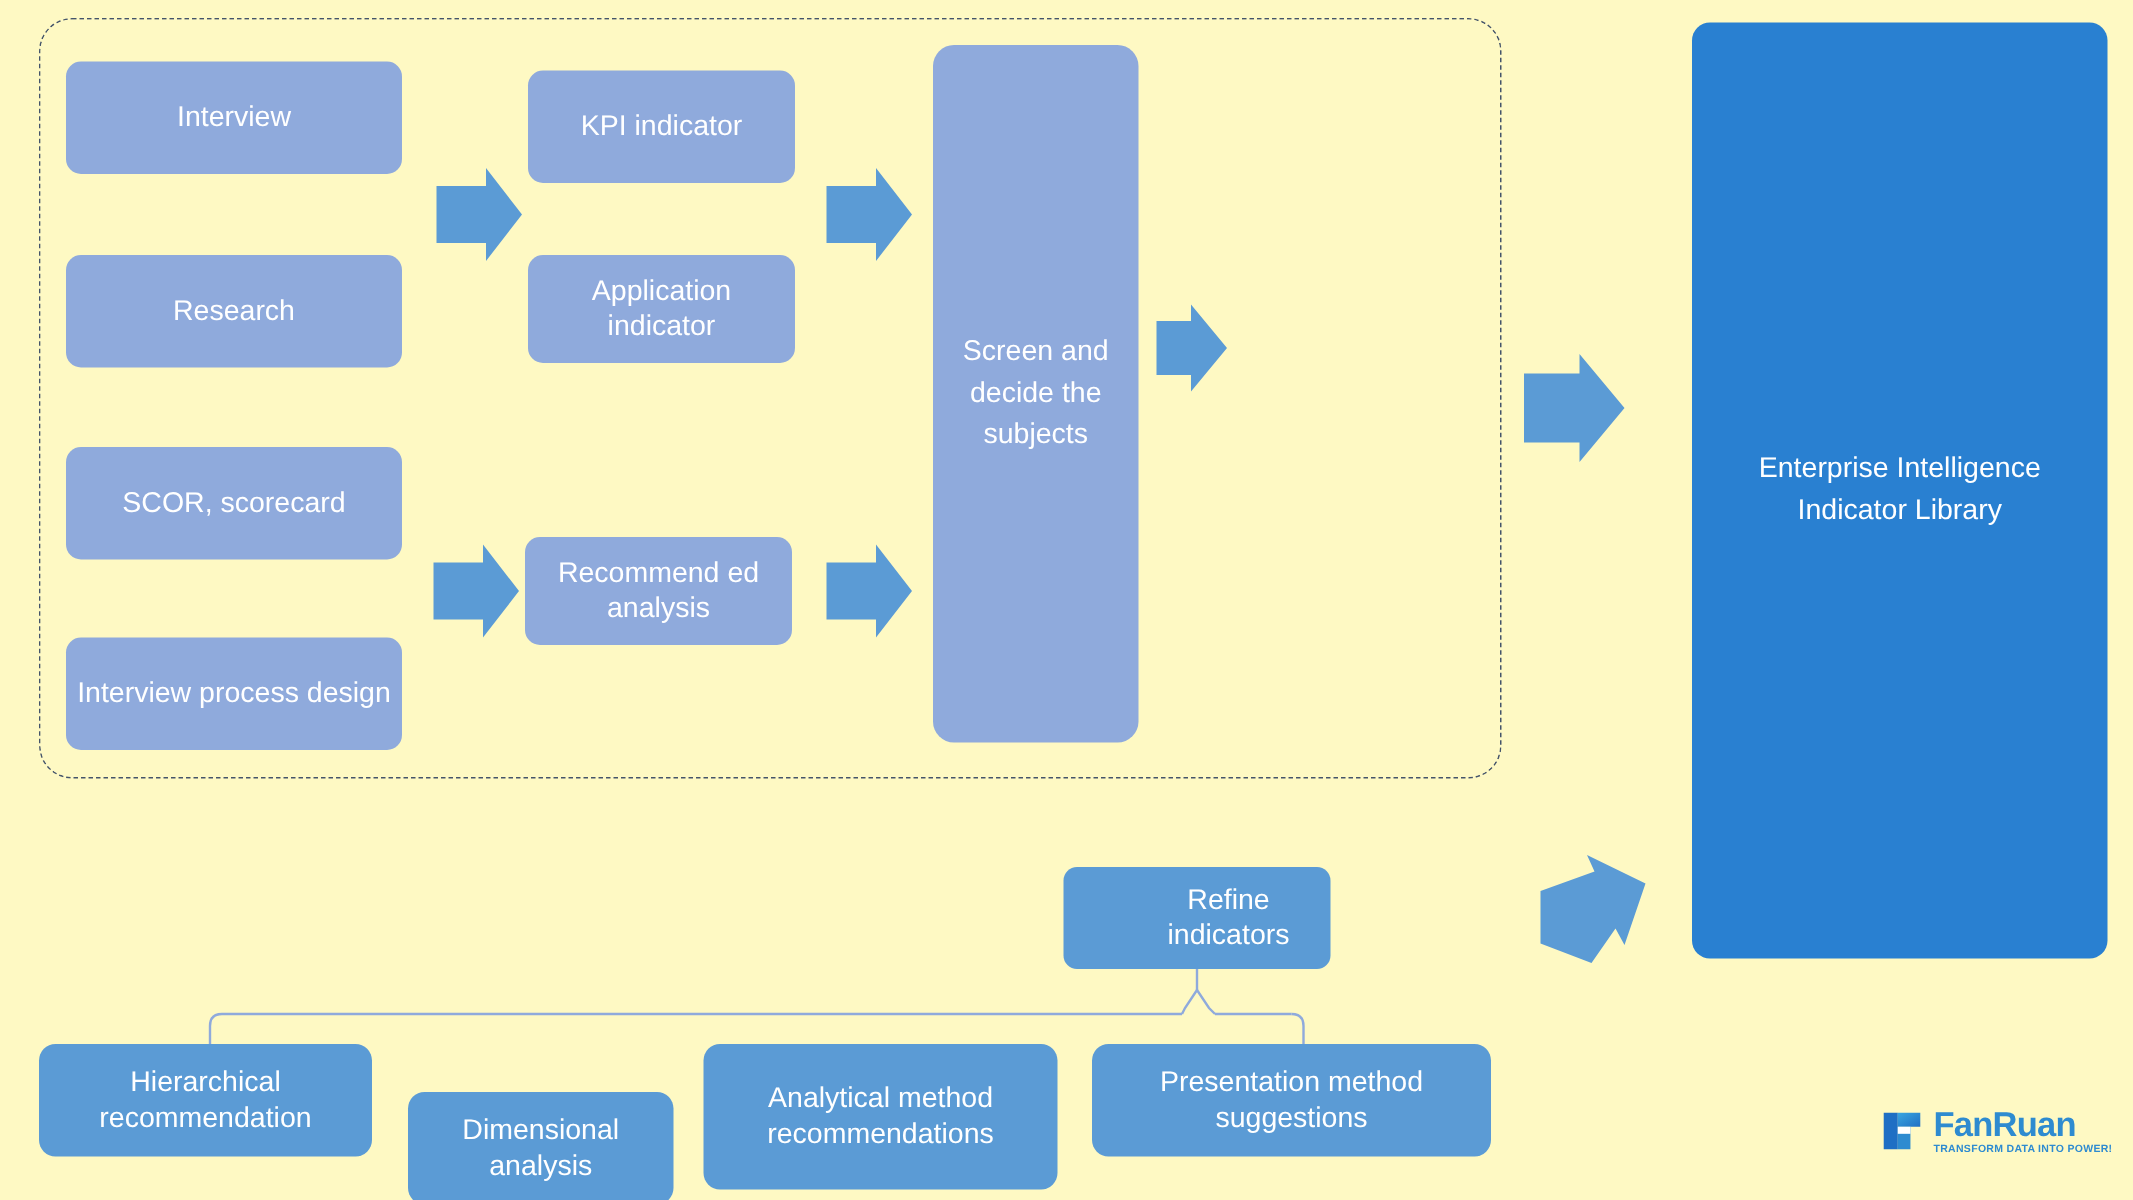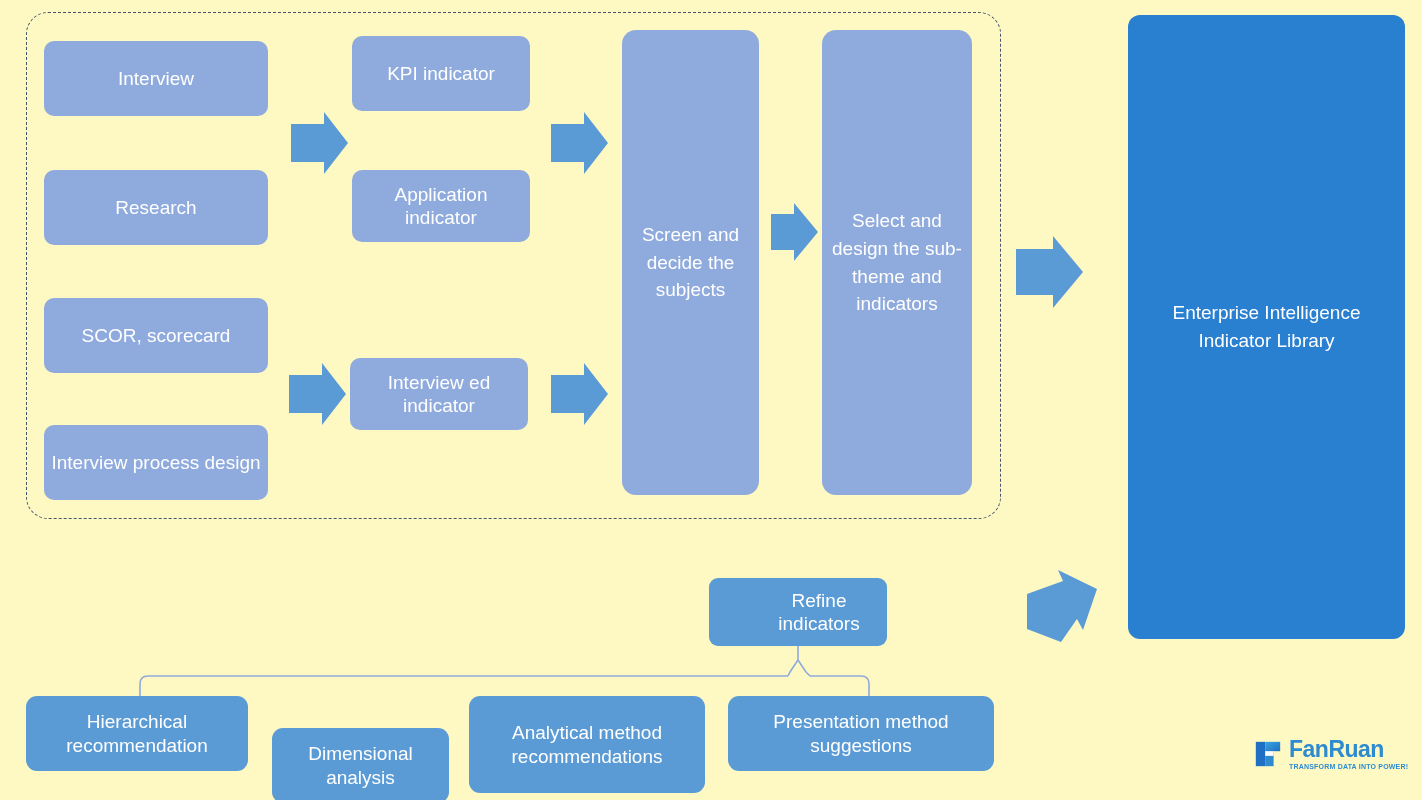--- a/index.html
+++ b/index.html
@@ -116,39 +116,36 @@
   </div>
 
   <div class="node light" style="left:44px; top:298px; width:224px; height:75px;text-align:center;">
     <span>SCOR, scorecard</span>
   </div>
 
   <div class="node light" style="left:44px; top:425px; width:224px; height:75px;">
     <span>Interview process design</span>
   </div>
 
-  <div class="node light" style="left:352px; top:36px; width:178px; height:75px;">
+  <div class="node light" style="left:352px; top:47px; width:178px; height:75px;">
     <span>KPI indicator</span>
   </div>
 
   <div class="node light" style="left:352px; top:170px; width:178px; height:72px;">
     <span>Application indicator</span>
   </div>
 
   <div class="node light" style="left:350px; top:358px; width:178px; height:72px;">
-    <span>Interview ed indicator</span>
+    <span>Recommend ed analysis</span>
   </div>
 
   <div class="node tall" style="left:622px; top:30px; width:137px; height:465px;">
     <span>Screen and decide the subjects</span>
   </div>
 
-  <div class="node tall" style="left:822px; top:30px; width:150px; height:465px;">
-    <span>Select and design the sub-theme and indicators</span>
-  </div>
 
   <div class="node bigbox" style="left:1128px; top:15px; width:277px; height:624px;">
     <span>Enterprise Intelligence Indicator Library</span>
   </div>
 
   <div class="node mid" style="left:709px; top:578px; width:178px; height:68px;padding-left:48px;">
     <span>Refine indicators</span>
   </div>
 
   <div class="node bottom-node" style="left:26px; top:696px; width:222px; height:75px;">

